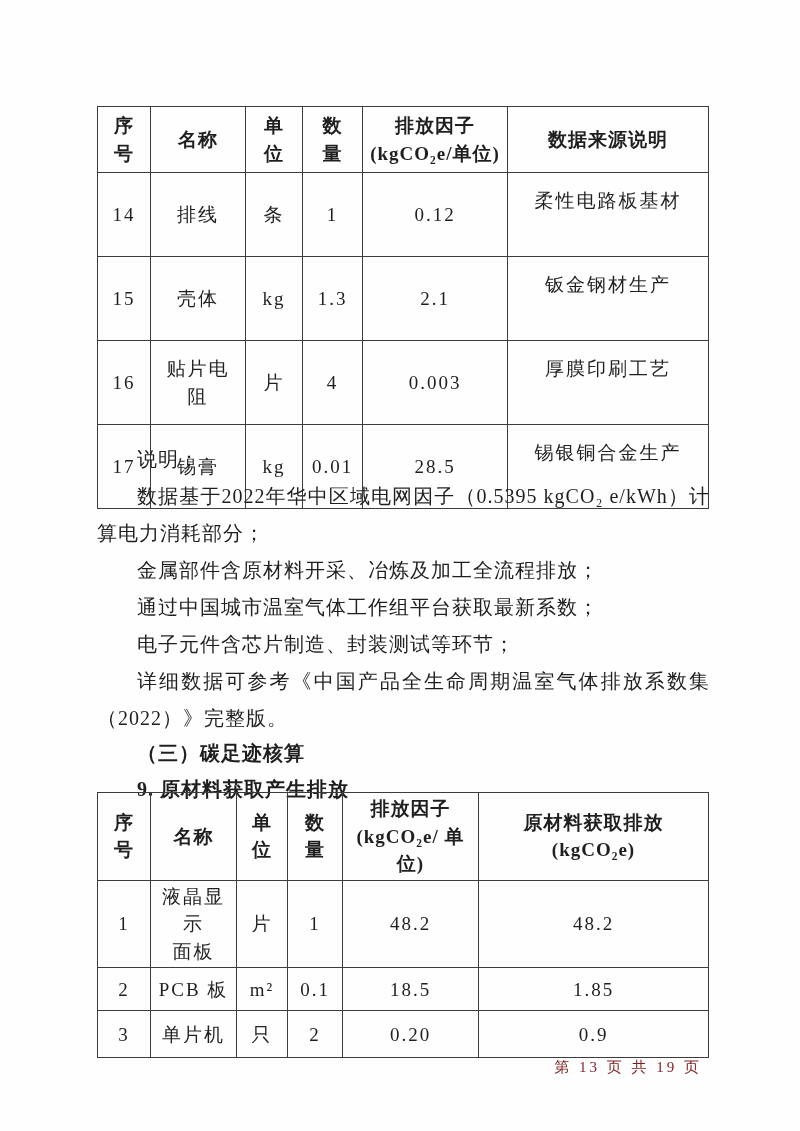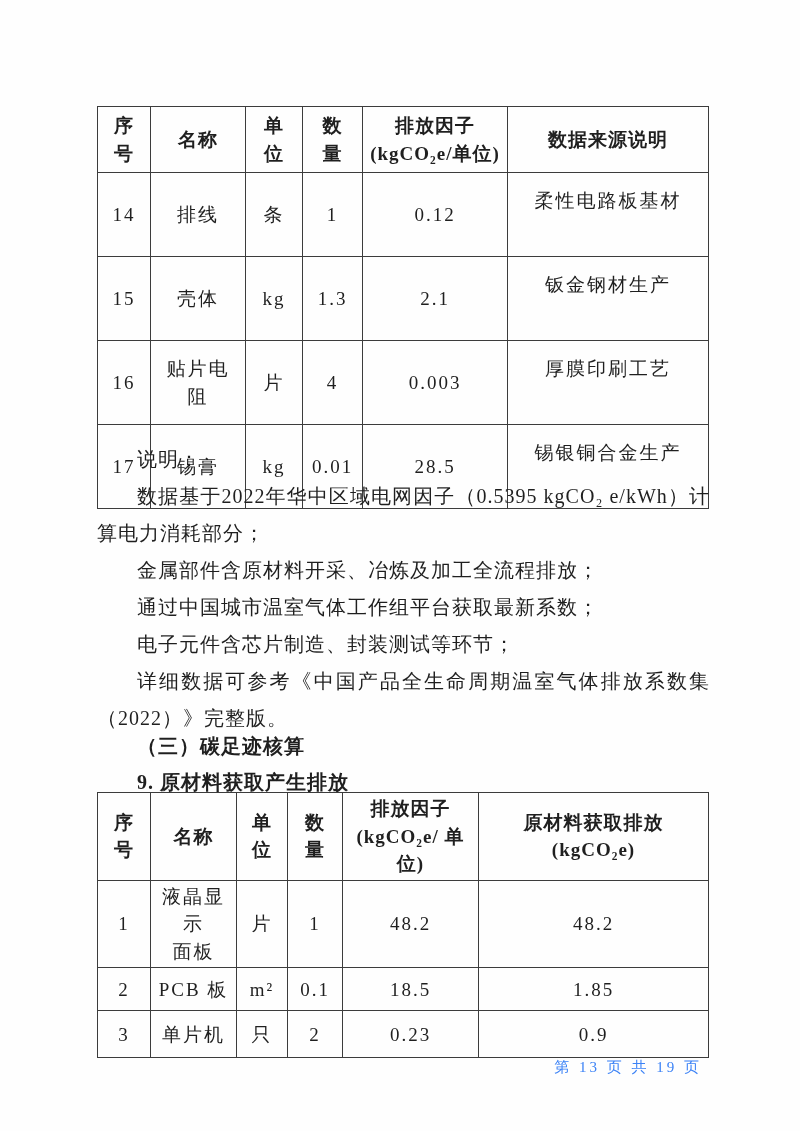--- a/index.html
+++ b/index.html
@@ -61,30 +61,31 @@
     letter-spacing: 1px;
     text-indent: 2em;
   }
   .note-item { text-align: justify; }
   .heading {
     position: absolute;
     left: 97px;
     width: 613px;
     font-weight: bold;
     font-size: 20px;
+    margin-top: 7px;
   }
   .heading.section { top: 728px; }
   .heading.subsection { top: 764px; }
   .footer {
     position: absolute;
     top: 1058px;
     right: 98px;
     font-size: 15px;
     letter-spacing: 3px;
-    color: #3b82f6;
+    color: #7f1d1d;
   }
 </style>
 </head>
 <body>
 
 <div class="page">
 
   <table class="doc-table t1">
     <colgroup>
       <col style="width:53px">
@@ -197,21 +198,21 @@
         <td>m²</td>
         <td class="num">0.1</td>
         <td class="num">18.5</td>
         <td class="num">1.85</td>
       </tr>
       <tr class="r2">
         <td class="num">3</td>
         <td>单片机</td>
         <td>只</td>
         <td class="num">2</td>
-        <td class="num">0.23</td>
+        <td class="num">0.20</td>
         <td class="num">0.9</td>
       </tr>
     </tbody>
   </table>
 
   <div class="footer">第 13 页 共 19 页</div>
 
 </div>
 
 </body></html>

